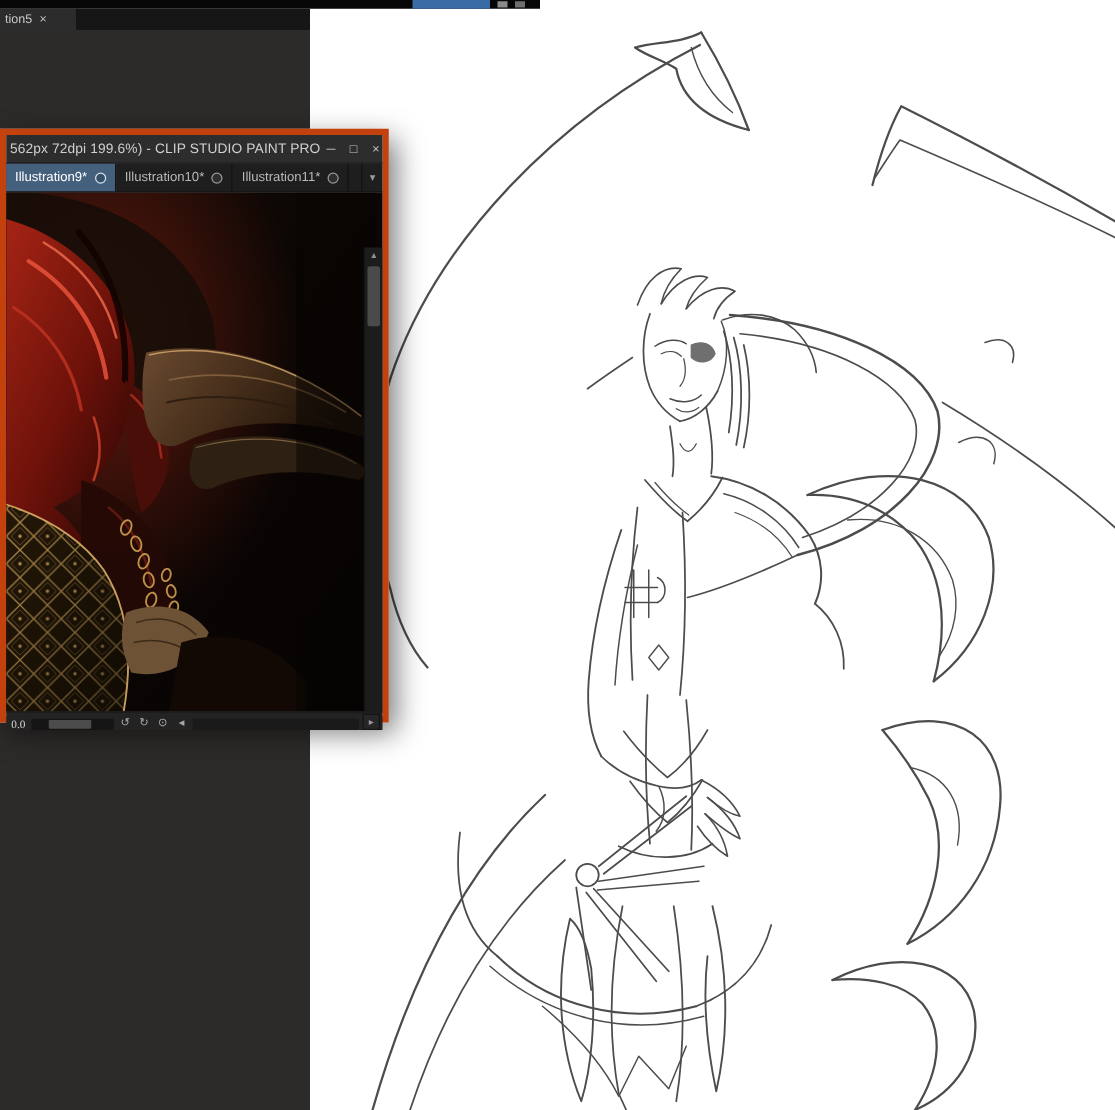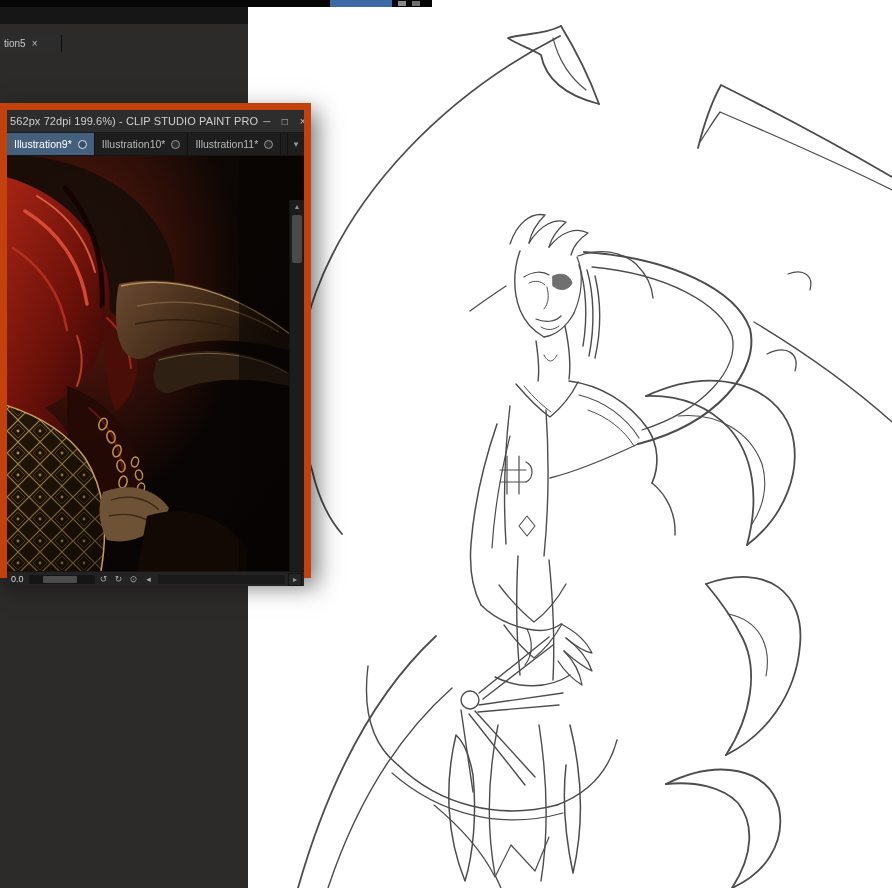--- a/index.html
+++ b/index.html
@@ -16,31 +16,30 @@
   .top-strip-blue { left:330px; top:0; width:62px; height:7px; background:#3a6ba5; }
   .top-frag { top:1px; width:8px; height:5px; background:#8a8a8a; }
 
   
   .doc-tabstrip { left:0; top:7px; width:248px; height:17px; background:#161616; display:flex; }
   .doc-tab {
     height:17px; width:62px; background:#2c2c2c; color:#c9c9c9;
     display:flex; align-items:center; justify-content:flex-start;
     font-size:10px; padding:0 4px; box-sizing:border-box; gap:6px;
     border-right:1px solid #0c0c0c;
-    margin-top:28px;
   }
   .doc-tab .x { color:#bdbdbd; font-size:10px; line-height:1; }
   .pasteboard { left:0; top:24px; width:248px; height:864px; background:#2d2b2a; }
   .canvas-area { left:248px; top:7px; width:644px; height:881px; background:#ffffff; }
   .canvas-area svg { position:absolute; left:0; top:17px; }
 
   
   .float-win {
     left:0; top:103px; width:311px; height:475px;
-    background:#e5e5e5; border:7px solid #c2410c; box-sizing:border-box;
+    background:#e5e5e5; border:5px solid #c2410c; box-sizing:border-box;
     box-shadow:6px 8px 22px rgba(0,0,0,0.55);
   }
   .titlebar {
     height:22px; background:#2d2d2d; display:flex; align-items:center;
     color:#cfcfcf; font-size:11px; white-space:nowrap; overflow:hidden;
     padding-left:3px; border-bottom:1px solid #1a1a1a;
   }
   .titlebar .title-text { flex:0 0 auto; letter-spacing:0.1px; }
   .titlebar .spacer { flex:1 1 auto; }
   .win-btn {
@@ -74,23 +73,24 @@
     background:#1c1c1c; border-left:1px solid #121212; box-sizing:border-box;
   }
   .vscroll .arrow {
     position:absolute; left:0; width:14px; height:13px; display:flex;
     align-items:center; justify-content:center; color:#8f8f8f; font-size:7px;
   }
   .vscroll .arrow.up { top:0; }
   .vscroll .handle { position:absolute; left:2px; top:15px; width:10px; height:48px; background:#4a4a4a; border-radius:2px; }
 
   .bottombar {
-    height:15px; background:#232323; display:flex; align-items:center;
+    height:15px; background:#232323; display:flex; align-items:flex-end;
     font-size:9px; color:#cccccc; gap:3px; padding:0 2px; box-sizing:border-box;
     border-top:1px solid #161616;
+    font-family:Liberation Serif, serif;
   }
   .rot-val { flex:0 0 auto; padding:0 2px; font-size:9px; color:#d6d6d6; }
   .htrack { flex:0 0 auto; width:66px; height:9px; background:#151515; position:relative; border-radius:1px; }
   .htrack .hhandle { position:absolute; left:14px; top:1px; width:34px; height:7px; background:#4c4c4c; border-radius:1px; }
   .nav-ico {
     flex:0 0 auto; width:12px; height:13px; display:flex; align-items:center;
     justify-content:center; color:#a8a8a8; font-size:9px;
   }
   .bar-space { flex:1 1 auto; height:9px; background:#1a1a1a; border-radius:1px; }
   .right-arrow {

